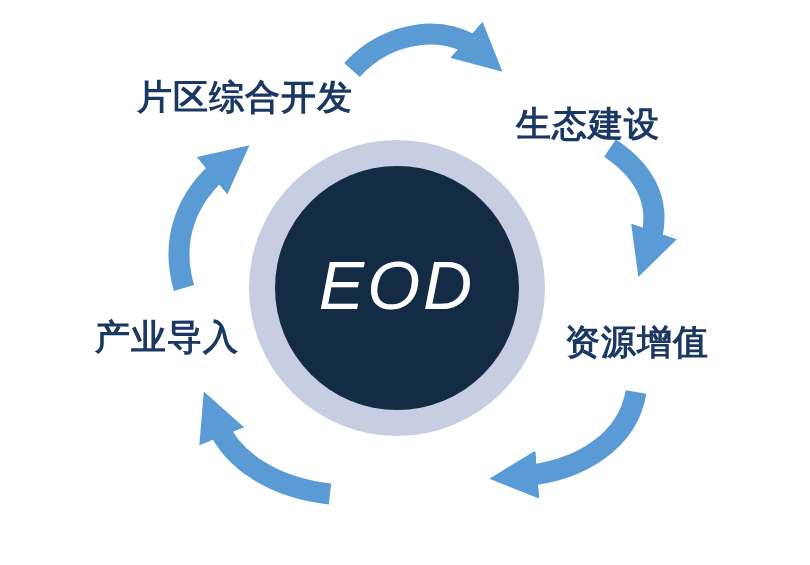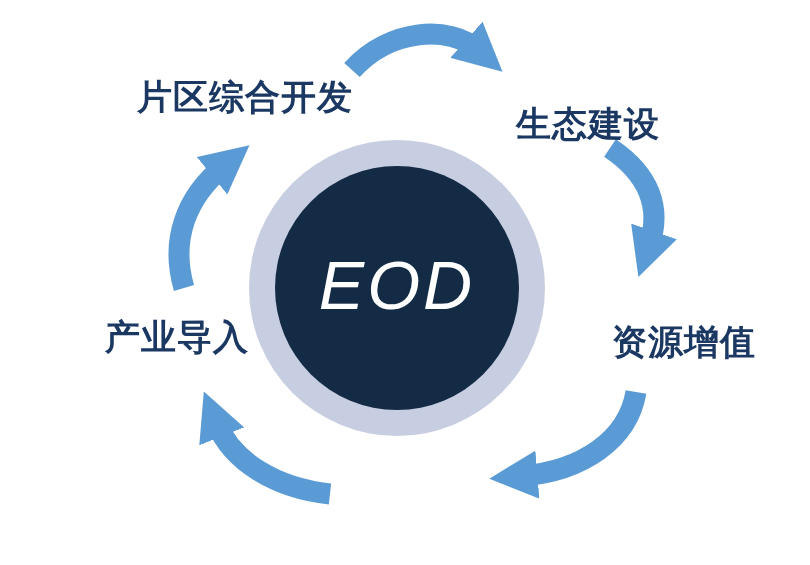--- a/index.html
+++ b/index.html
@@ -72,18 +72,18 @@
     <circle cx="397" cy="288" r="148" fill="#c8cee1"></circle>
     <circle cx="397" cy="288" r="122" fill="#132b45"></circle>
   </svg>
 
   <div class="center-label">EOD</div>
 
   <div class="node-label" style="left:245px; top:97px;">片区综合开发</div>
 
   <div class="node-label" style="left:588px; top:100px;margin-top:24px;">生态建设</div>
 
-  <div class="node-label" style="left:684px; top:342px;">资源增值</div>
+  <div class="node-label" style="left:637px; top:342px;">资源增值</div>
 
 
-  <div class="node-label" style="left:167px; top:337px;margin-left:10px;">产业导入</div>
+  <div class="node-label" style="left:167px; top:337px;">产业导入</div>
 
 </div>
 
 </body></html>

